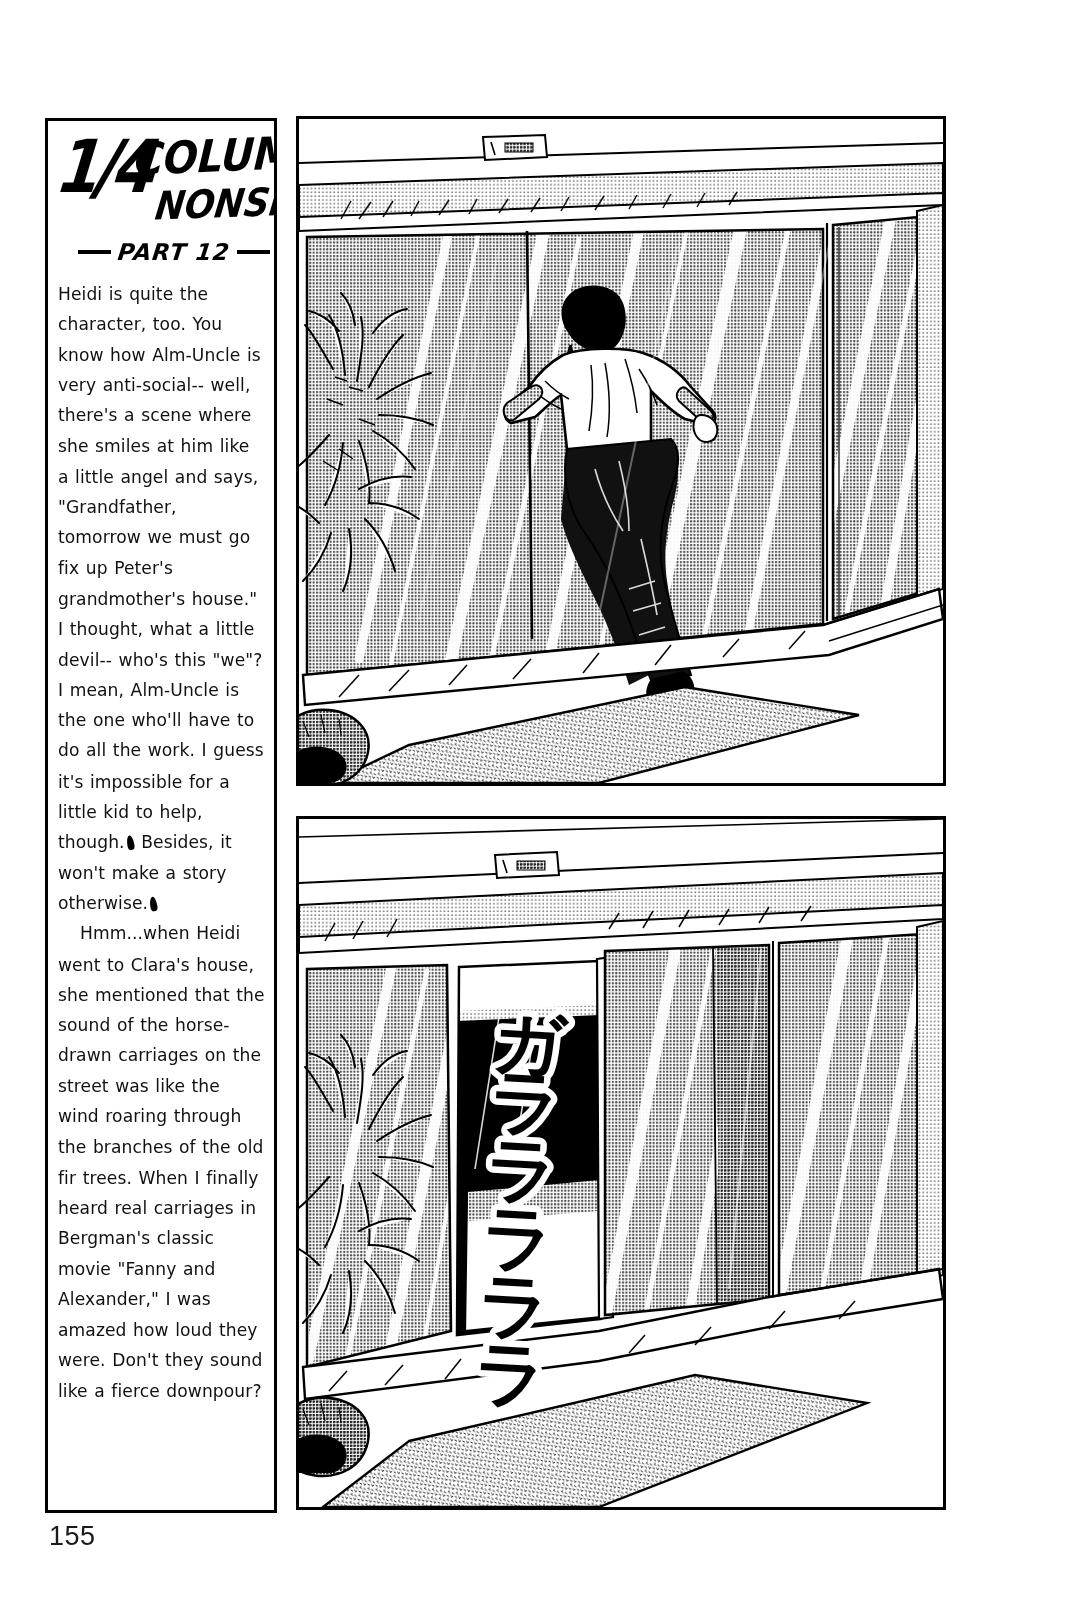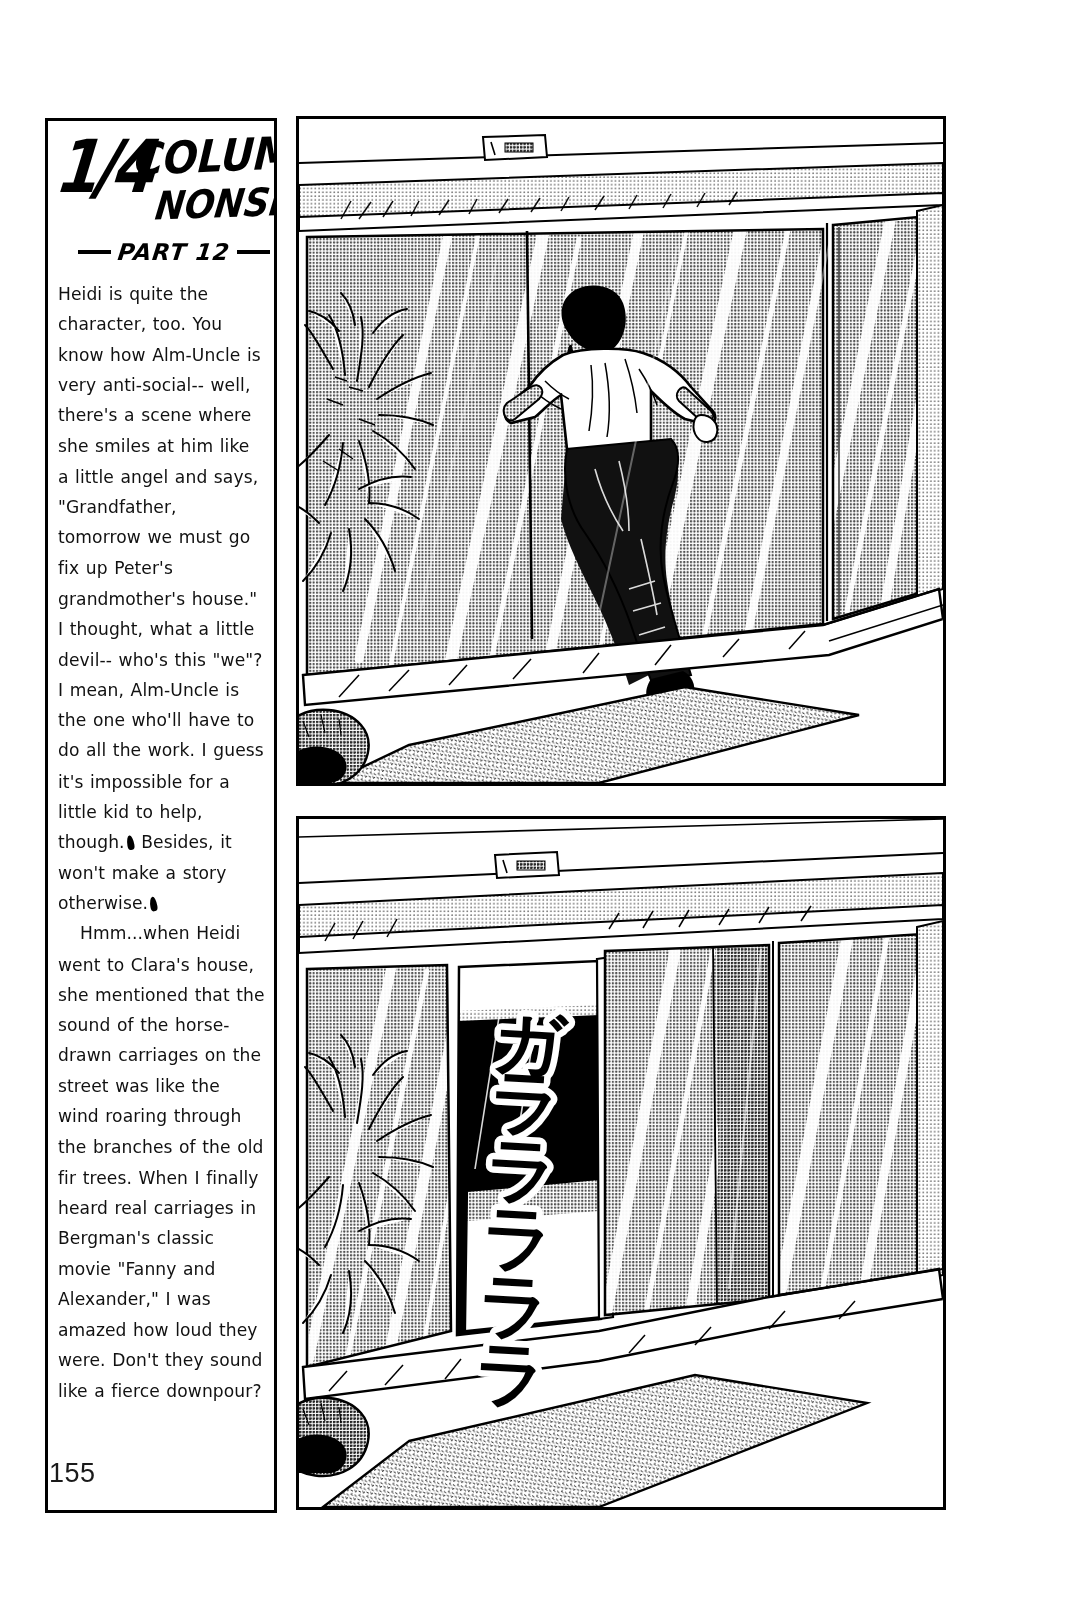--- a/index.html
+++ b/index.html
@@ -135,21 +135,21 @@
     margin: 0 1px -2px 2px;
     background: #000;
     border-radius: 60% 60% 50% 50% / 85% 85% 40% 40%;
     transform: rotate(-10deg);
   }
 
   
   #page-number {
     position: absolute;
     left: 49px;
-    top: 1458px;
+    top: 1521px;
     font-family: "Liberation Sans", sans-serif;
     font-size: 27px;
     color: #1a1a1a;
     letter-spacing: 0.5px;
   }
 
   
   .panel {
     position: absolute;
     border: 3px solid #000;

